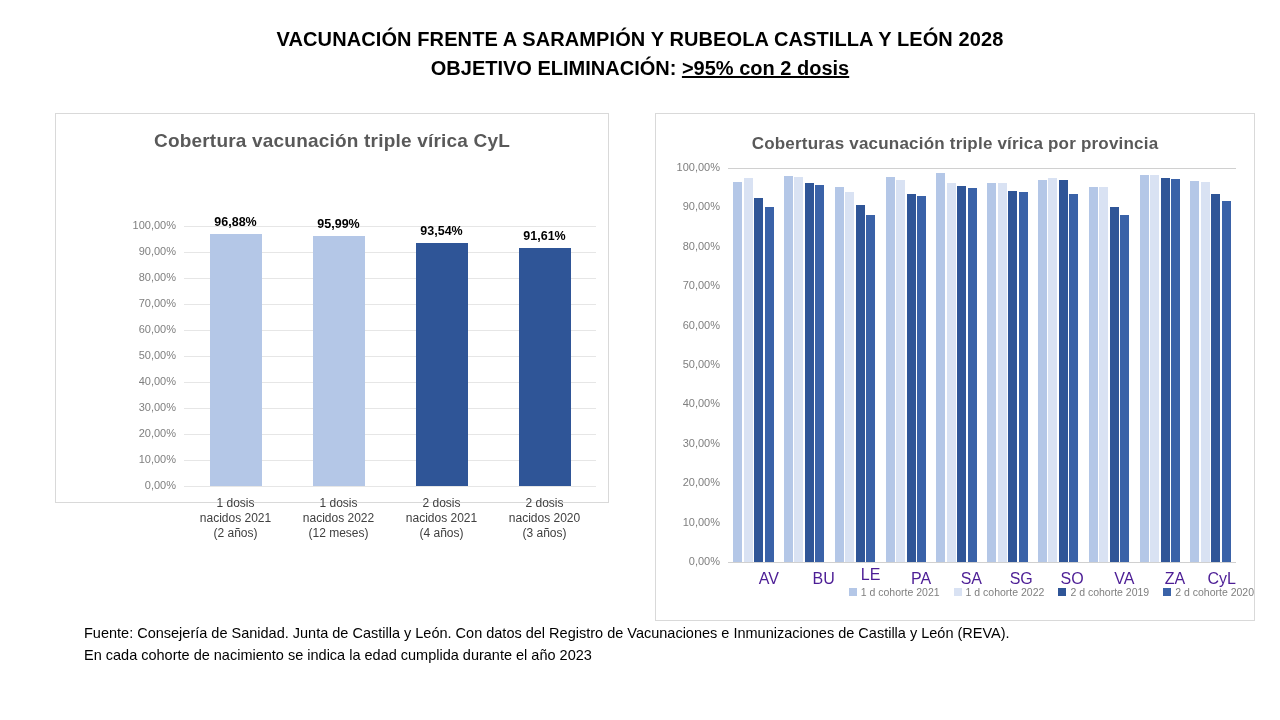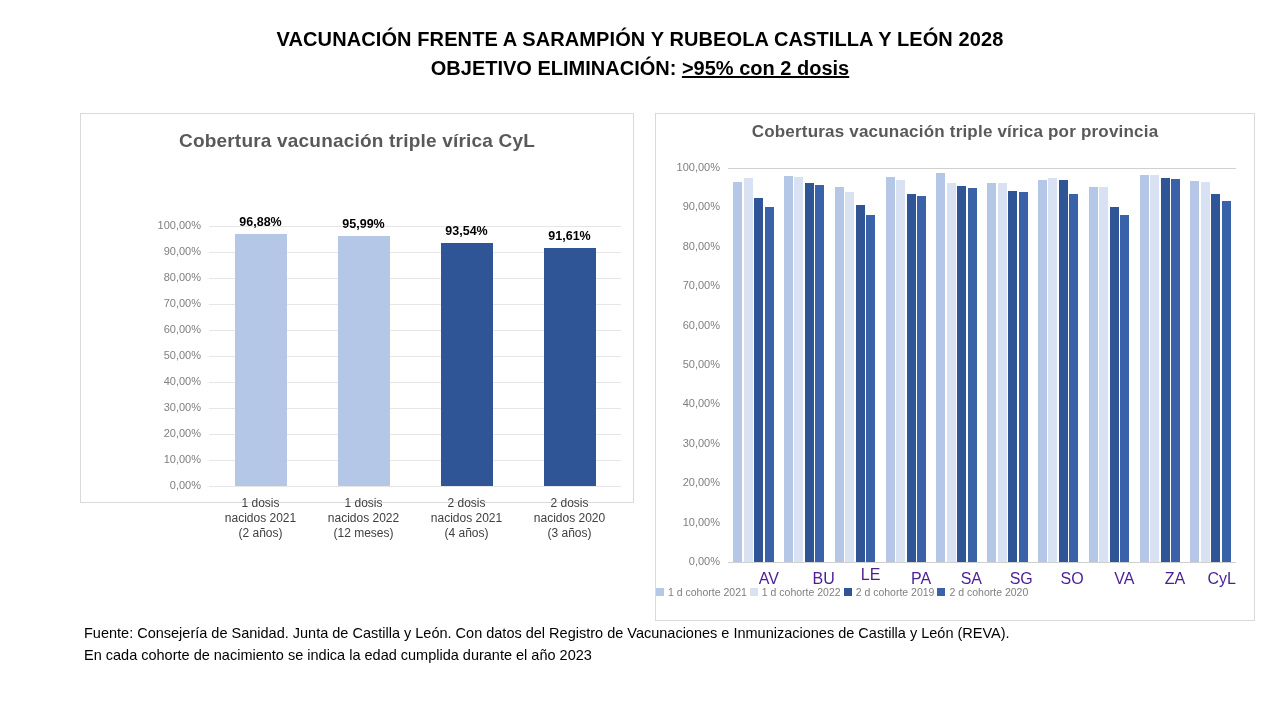--- a/index.html
+++ b/index.html
@@ -41,41 +41,41 @@
   }
 
   
   .panel {
     position: absolute;
     background: #ffffff;
     border: 1px solid #d9d9d9;
     box-sizing: border-box;
   }
   #panel-left {
-    left: 80px;
+    left: 55px;
     top: 113px;
     width: 554px;
     height: 390px;
   }
   #panel-right {
     left: 655px;
     top: 113px;
     width: 600px;
     height: 508px;
   }
 
   .chart-title {
     text-align: center;
     color: #595959;
     font-size: 19px;
     font-weight: bold;
     letter-spacing: 0.2px;
   }
   #panel-left .chart-title { margin-top: 16px; }
-  #panel-right .chart-title { margin-top: 8px; font-size: 17px; }
+  #panel-right .chart-title { margin-top: 20px; font-size: 17px; }
 
   
   .plot-wrap {
     position: absolute;
     left: 0;
     top: 0;
     width: 100%;
     height: 100%;
   }
   .axis-label {
@@ -115,23 +115,23 @@
     color: #4c1d95;
     text-align: right;
   }
 
   
   .legend {
     position: absolute;
     left: 0;
     width: 100%;
     display: flex;
-    justify-content: flex-start;
+    justify-content: flex-end;
     align-items: center;
-    gap: 3px;
+    gap: 14px;
   }
   .legend-item {
     display: flex;
     align-items: center;
     gap: 4px;
     font-size: 10.5px;
     color: #7f7f7f;
     white-space: nowrap;
   }
   .legend-swatch {

